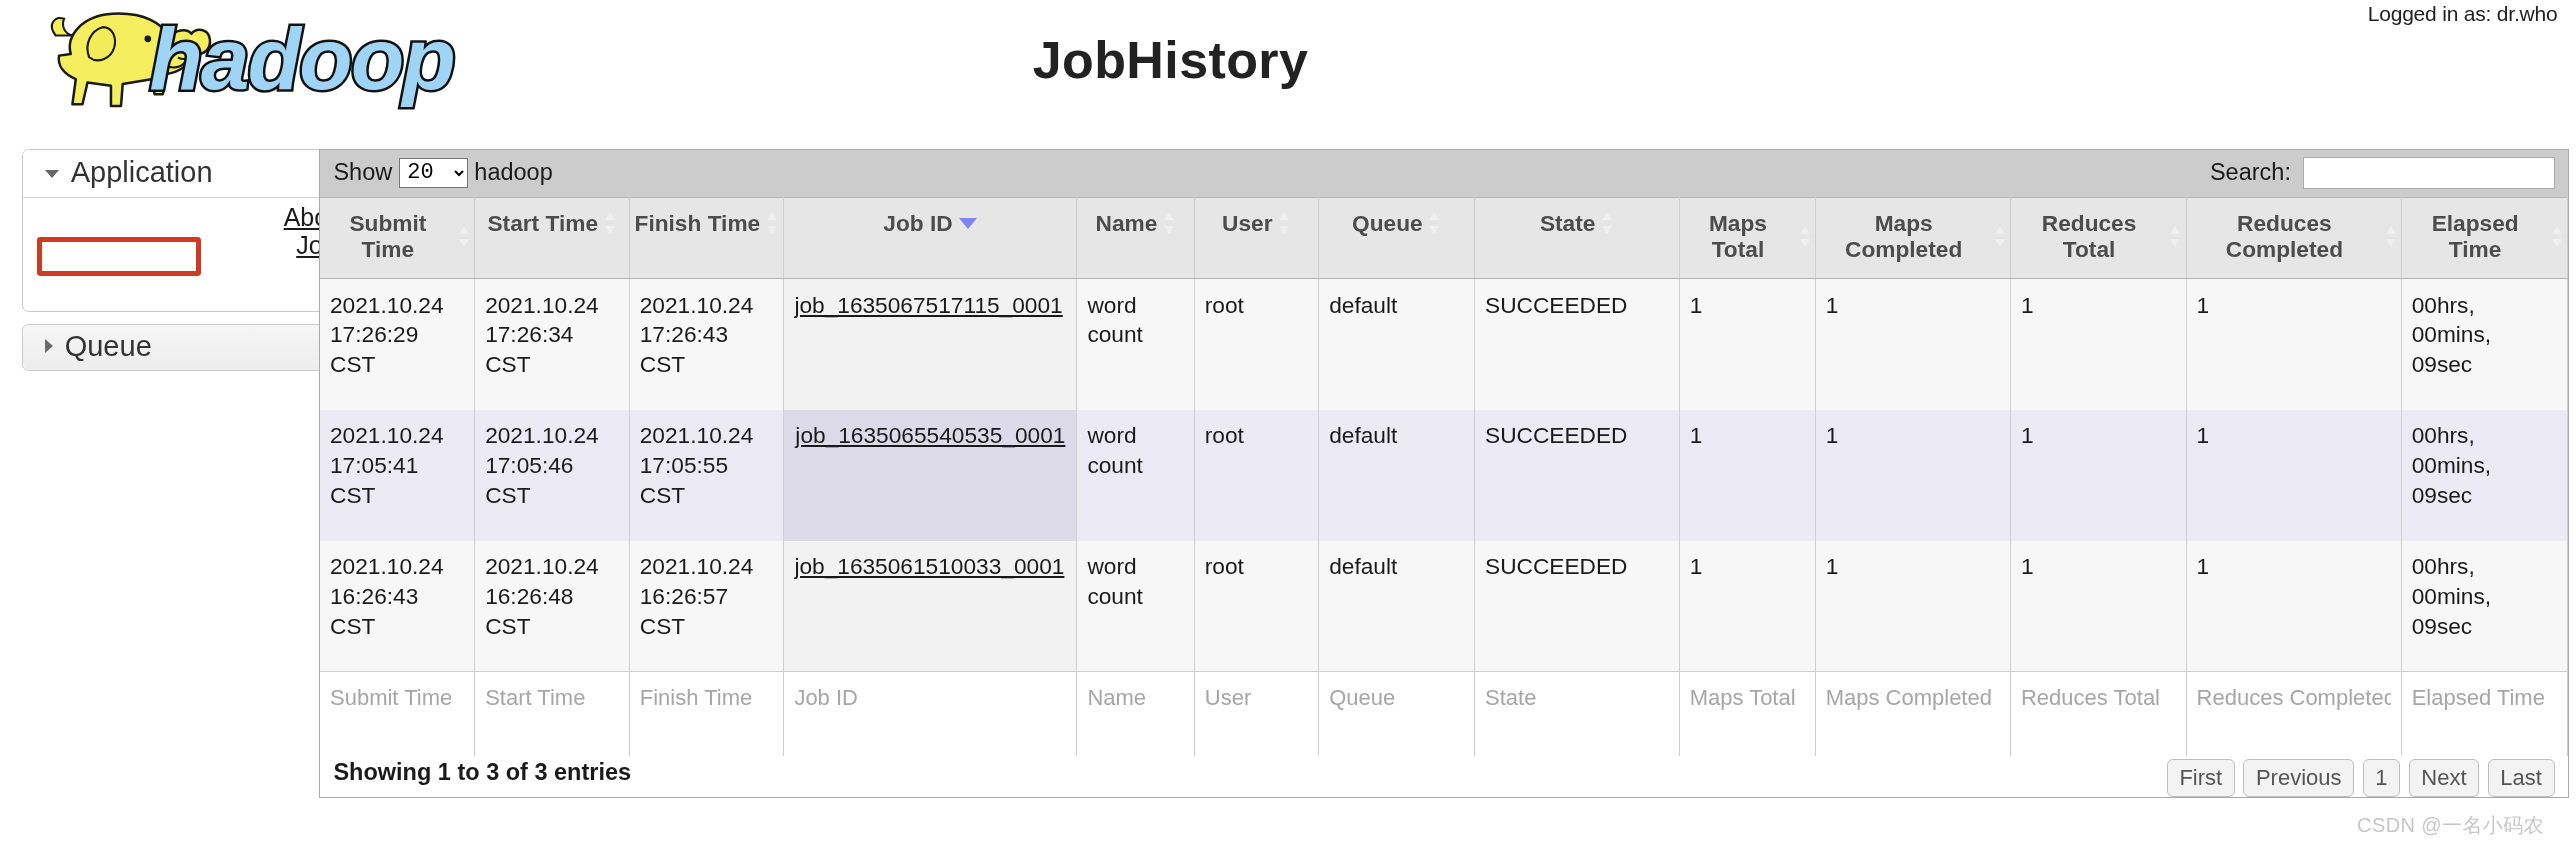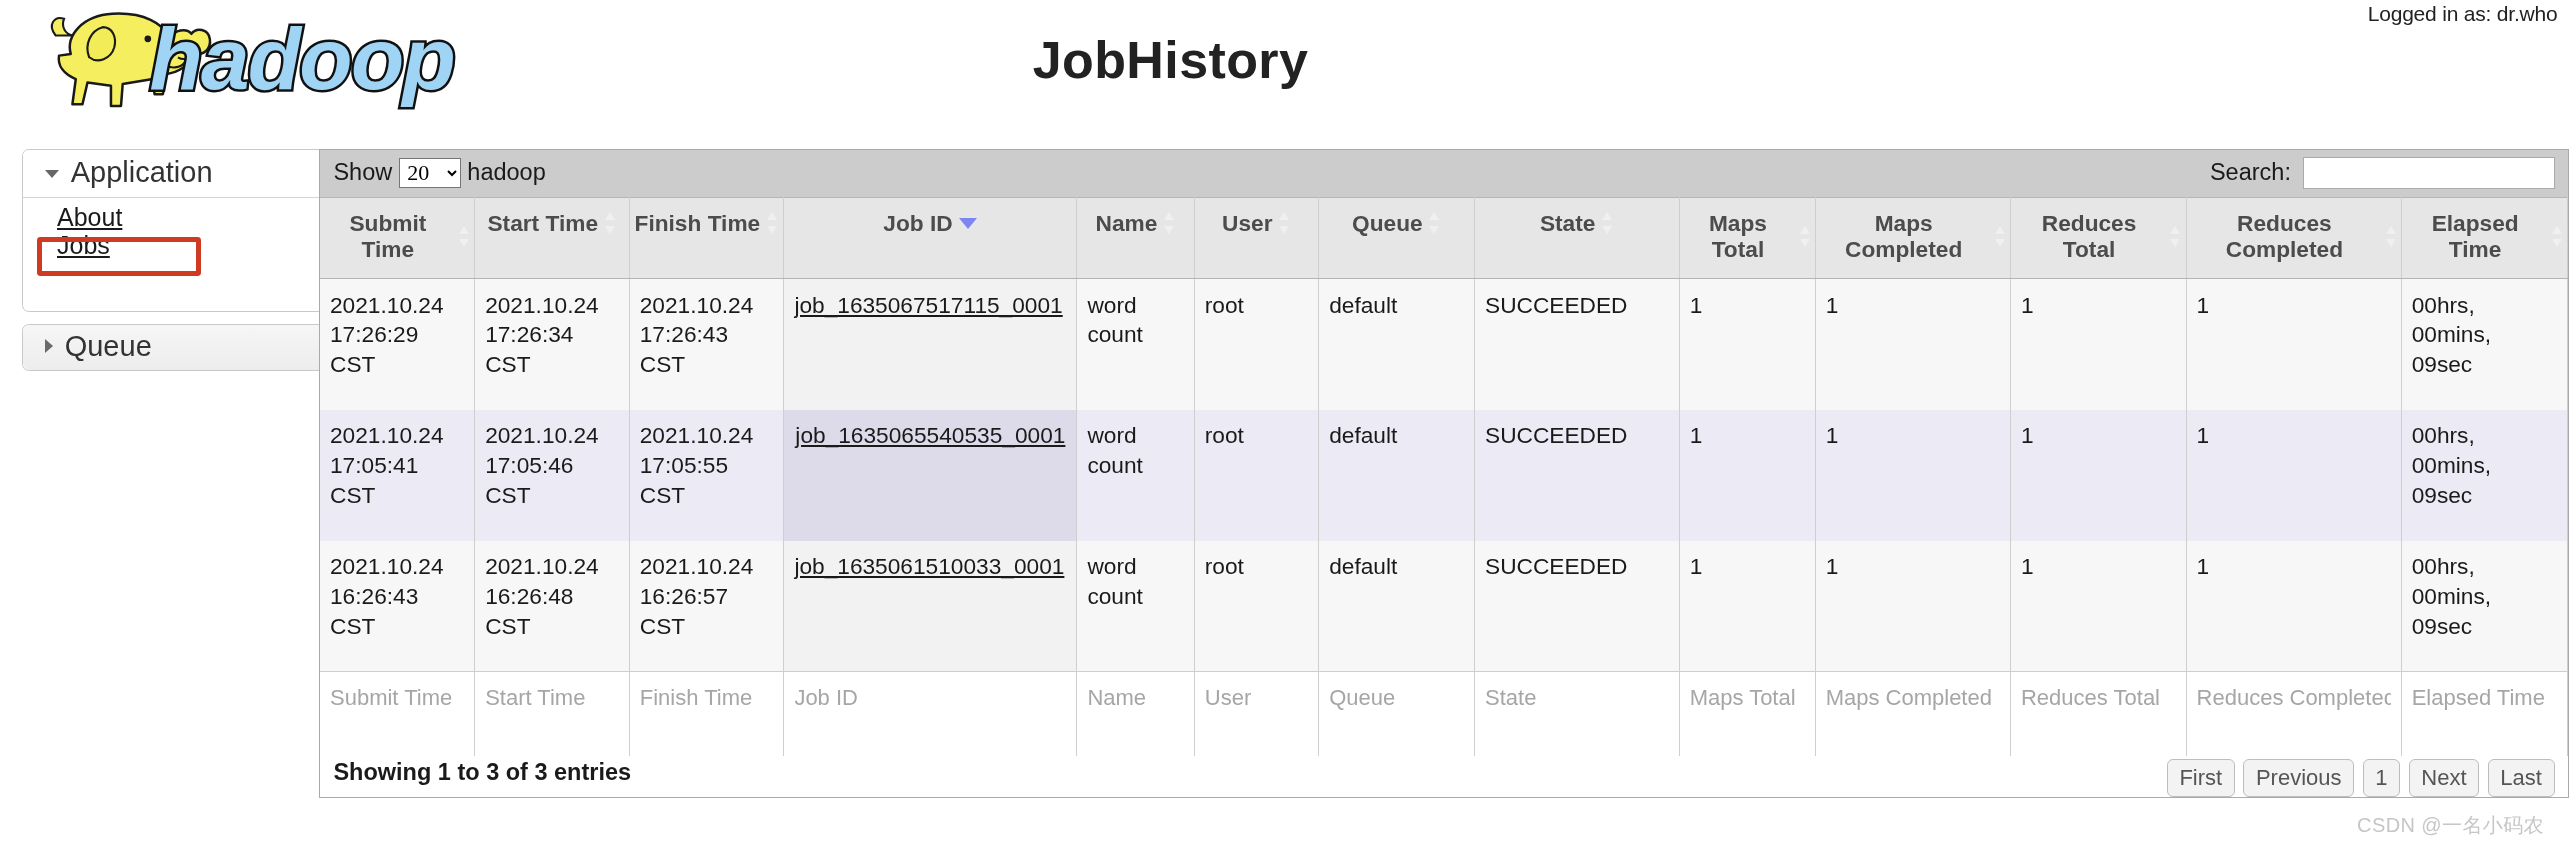--- a/index.html
+++ b/index.html
@@ -40,20 +40,21 @@
     color: #222222;
     letter-spacing: 0.4px;
     margin-left: -235px;
   }
 
   
   .nav {
     position: absolute;
     left: 22px; top: 149px;
     width: 328px;
+    text-align: right;
   }
   .nav-panel {
     border: 0.8px solid #c9c9c9;
     border-radius: 6.7px;
     background: #ffffff;
     overflow: hidden;
     margin-bottom: 11.7px;
   }
   .nav-header {
     font-size: 29px;
@@ -142,21 +143,21 @@
     height: 47px;
   }
   .length-ctl, .search-ctl {
     font-size: 23.5px;
     color: #1a1a1a;
     display: flex;
     align-items: center;
     gap: 6.7px;
   }
   .length-select {
-    font-family: Liberation Serif, serif;
+    font-family: Liberation Mono, monospace;
     font-size: 22px;
     padding: 0.8px 3.4px;
     border: 0.8px solid #767676;
     background: #ffffff;
     color: #000000;
     height: 30px;
   }
   .search-input {
     font-family: "Liberation Sans", sans-serif;
     font-size: 22px;

